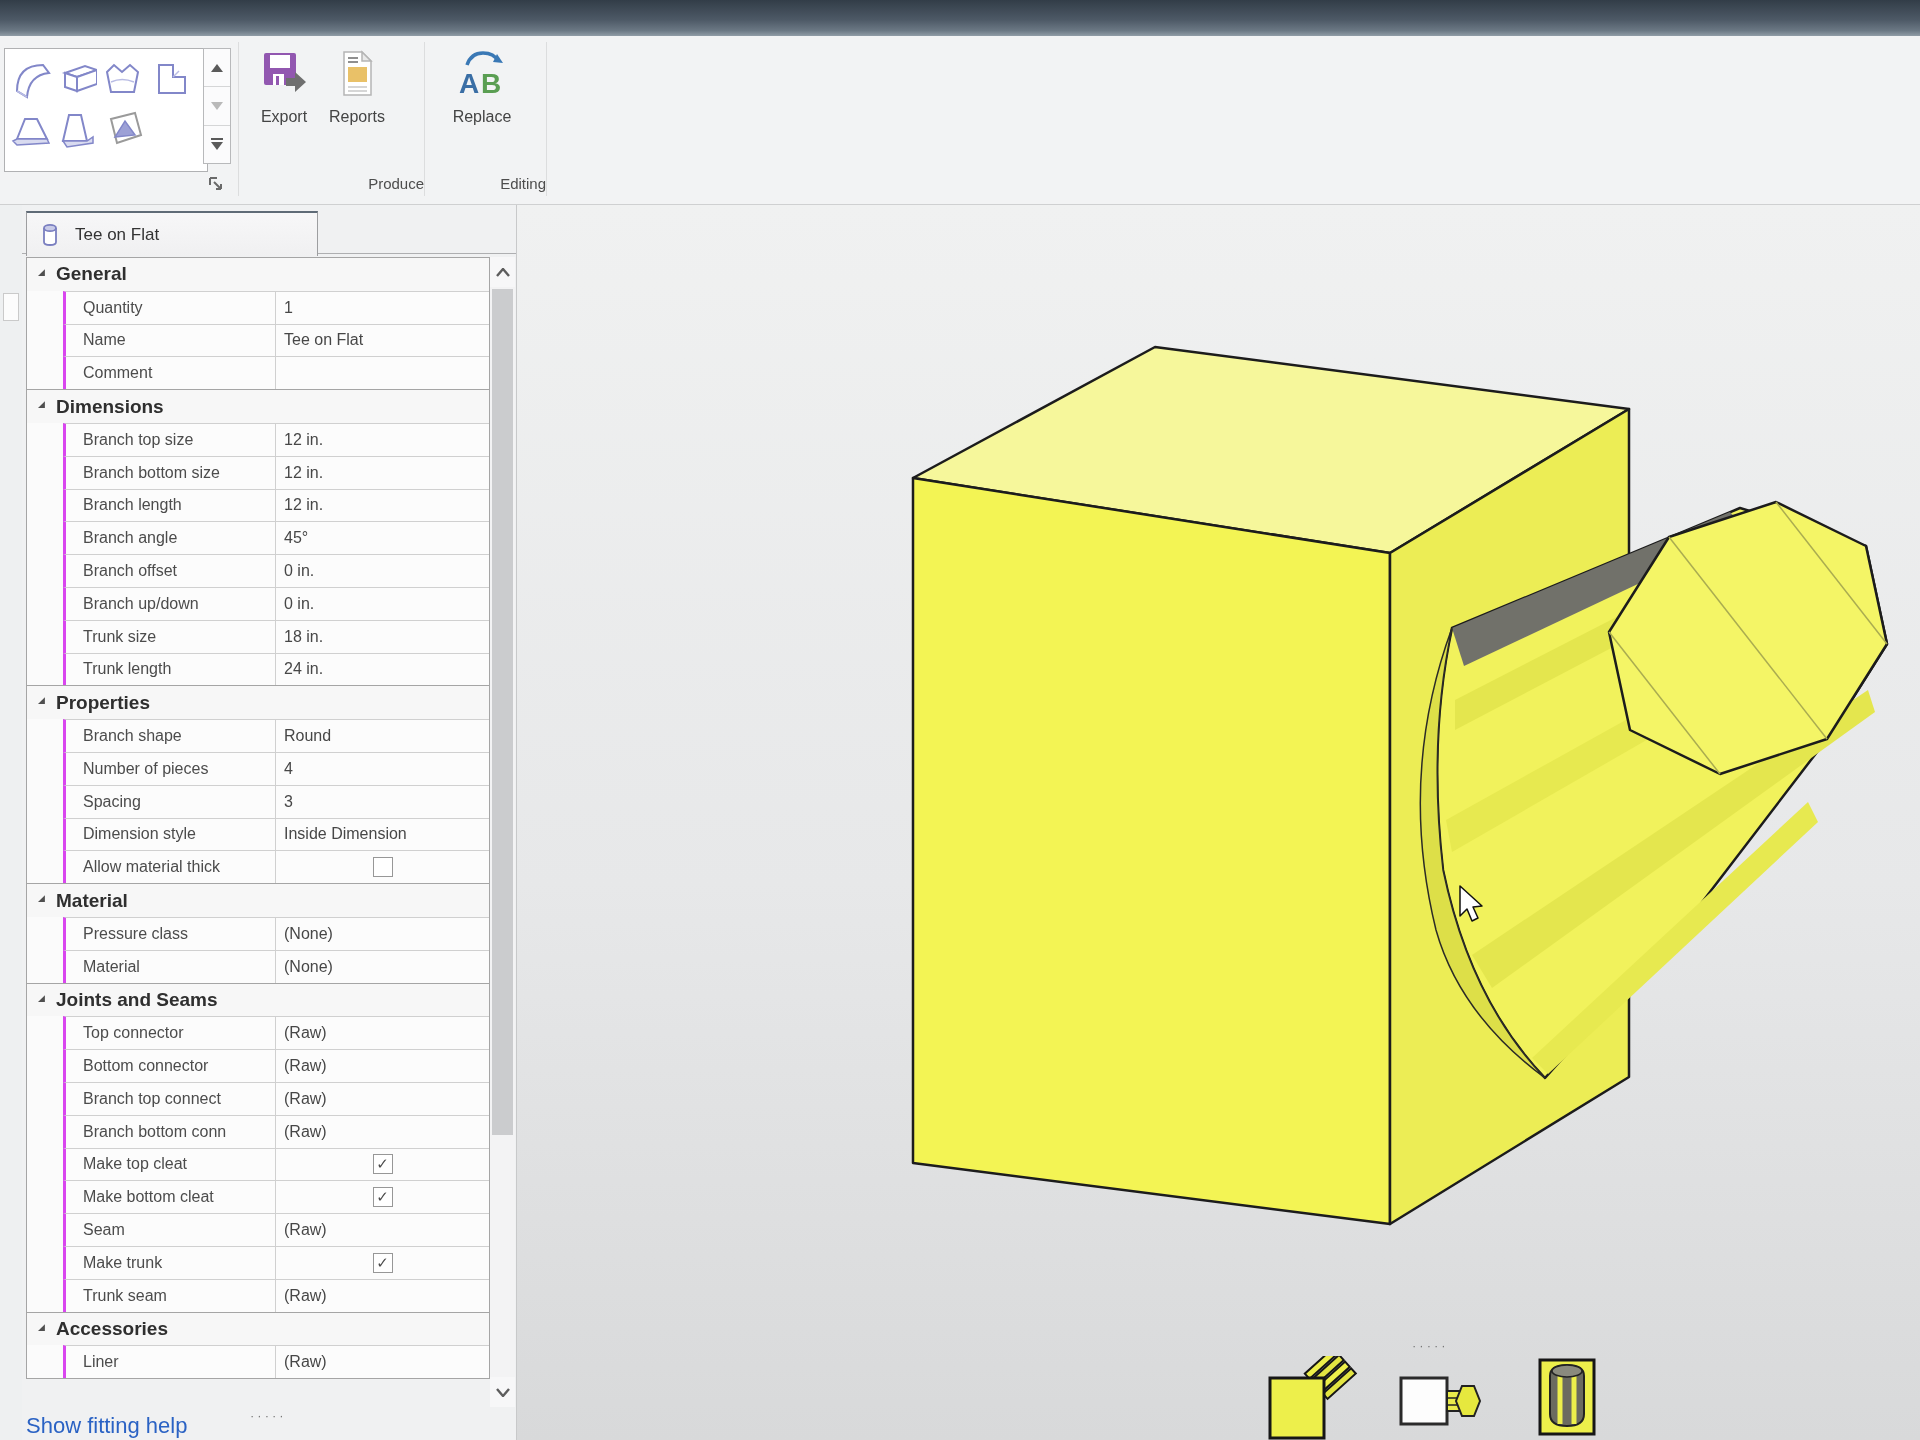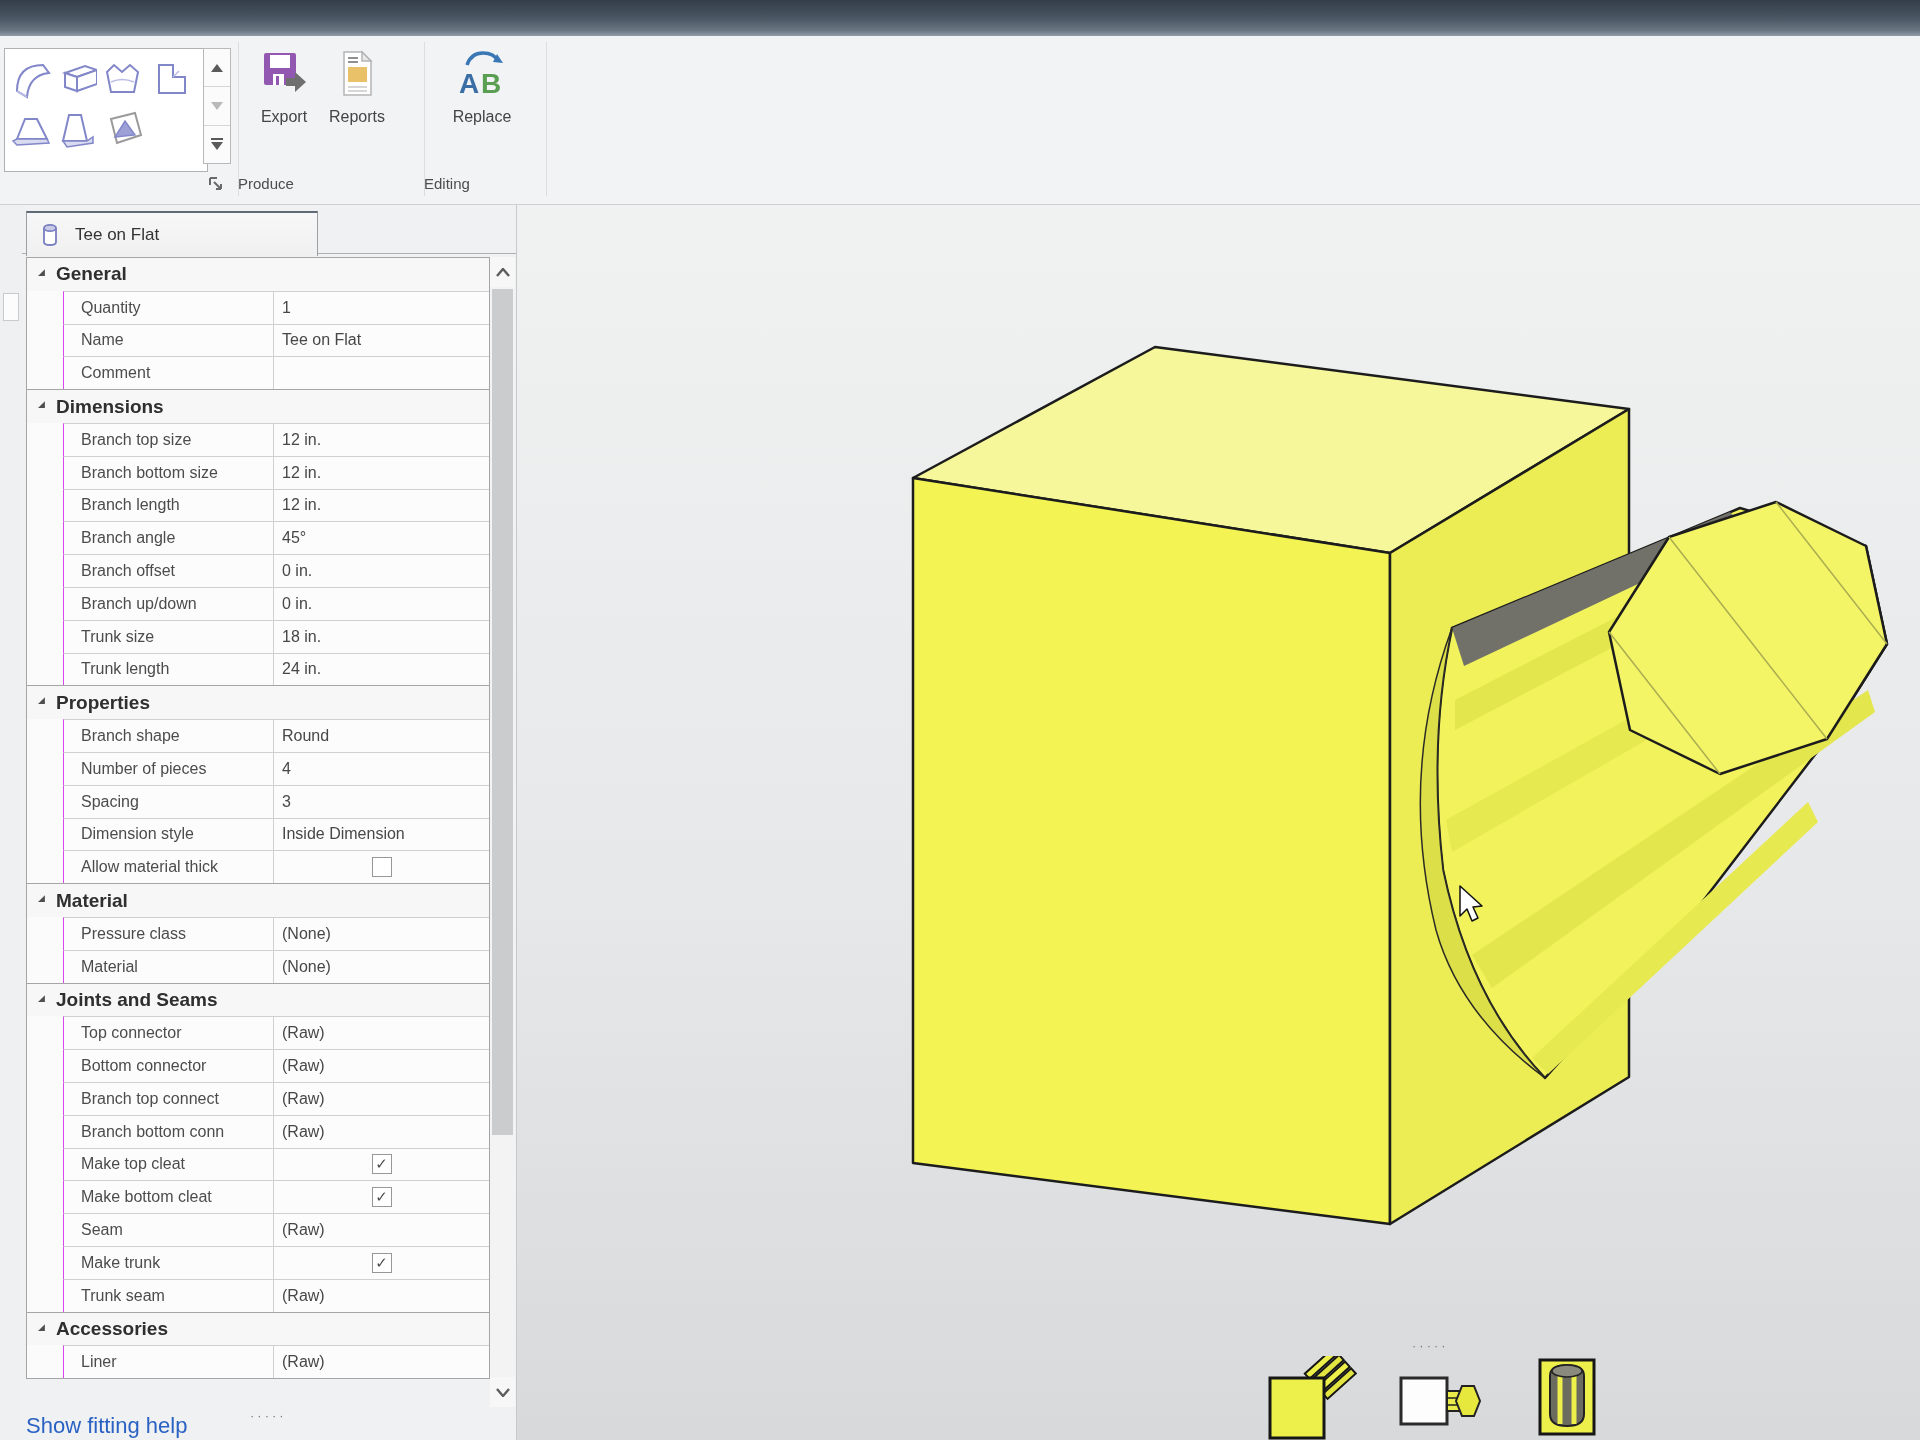--- a/index.html
+++ b/index.html
@@ -22,21 +22,21 @@
   .gal-scroll .gsb{flex:1;border-bottom:1px solid #d5d6d7;display:flex;align-items:center;justify-content:center;flex-direction:column;}
   .gal-scroll .gsb:last-child{border-bottom:none;}
   .tri-up{width:0;height:0;border-left:6px solid transparent;border-right:6px solid transparent;border-bottom:8px solid #5a5a5a;}
   .tri-dn{width:0;height:0;border-left:6px solid transparent;border-right:6px solid transparent;border-top:8px solid #b9b9b9;}
   .tri-dn2{width:0;height:0;border-left:6px solid transparent;border-right:6px solid transparent;border-top:8px solid #5a5a5a;margin-top:2px;}
   .gsb .bar{width:12px;height:2px;background:#5a5a5a;}
   .launcher{position:absolute;left:208px;top:140px;width:18px;height:18px;}
   .rbtn{position:absolute;top:10px;height:118px;display:flex;flex-direction:column;align-items:center;justify-content:flex-start;}
   .rbtn .ric{height:56px;display:flex;align-items:center;justify-content:center;}
   .rbtn .rlab{margin-top:6px;font-size:16px;color:#444;}
-  .grouplab{position:absolute;top:139px;font-size:15px;color:#4d4d4d;text-align:left;}
+  .grouplab{position:absolute;top:139px;font-size:15px;color:#4d4d4d;text-align:right;}
 
   
   .leftstrip{position:absolute;left:0;top:205px;width:22px;height:1235px;background:#eef0f1;border-right:1px solid #d3d4d5;}
   .collapsed-tab{position:absolute;left:3px;top:88px;width:14px;height:26px;background:#fcfcfc;border:1px solid #cacaca;}
   .panel{position:absolute;left:22px;top:205px;width:494px;height:1235px;background:#f0f1f2;}
   .tabline{position:absolute;left:0;top:48px;width:494px;height:1px;background:#aeafb1;}
   .doctab{position:absolute;left:4px;top:6px;width:290px;height:43px;z-index:2;
           background:linear-gradient(180deg,#f7f7f8,#f0f0f1);
           border:1px solid #9d9ea0;border-bottom:none;border-top:2px solid #5f6b77;
           display:flex;align-items:center;}
@@ -45,21 +45,21 @@
 
   
   .pg{position:absolute;left:4px;top:52px;width:464px;background:#fbfbfb;
       border:1px solid #a5a5a5;box-sizing:border-box;font-size:16px;}
   .pg-header{height:32.8px;display:flex;align-items:center;border-top:1px solid #a5a5a5;
              position:relative;background:#f7f7f7;}
   .pg-header:first-child{border-top:none;}
   .pg-triangle{position:absolute;left:11px;top:10px;font-size:9px;color:#4f4f4f;line-height:9px;}
   .pg-title{margin-left:29px;font-weight:bold;color:#2f2f2f;font-size:19px;}
   .pg-row{height:32.8px;display:flex;margin-left:36px;border-top:1px solid #d0d0d0;
-          border-left:1px solid #d946ef;box-sizing:border-box;background:#fcfcfc;}
+          border-left:3px solid #d946ef;box-sizing:border-box;background:#fcfcfc;}
   .pg-label{width:210px;border-right:1px solid #d0d0d0;padding-left:17px;display:flex;align-items:center;
             color:#4c4c4c;white-space:nowrap;overflow:hidden;box-sizing:border-box;}
   .pg-value{flex:1;padding-left:8px;display:flex;align-items:center;color:#474747;white-space:nowrap;overflow:hidden;}
   .pg-value.center{justify-content:center;padding-left:0;}
   .pg-checkbox{width:20px;height:20px;border:1px solid #979797;background:#fff;box-sizing:border-box;
                display:flex;align-items:center;justify-content:center;font-size:15px;color:#4c4c4c;line-height:18px;}
 
   
   .vsb{position:absolute;left:468px;top:52px;width:25px;height:1150px;background:#f3f3f4;}
   .vsb .btn{position:absolute;left:0;width:25px;height:30px;display:flex;align-items:center;justify-content:center;

